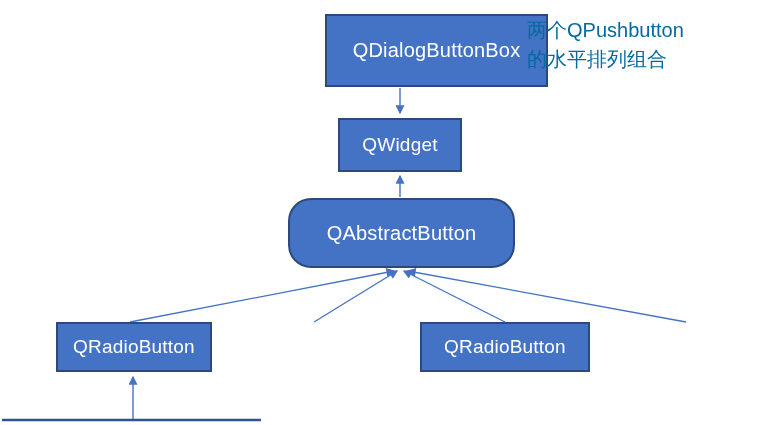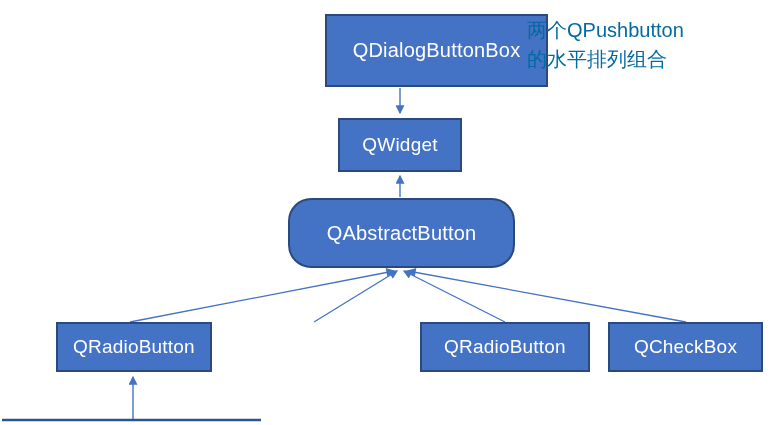--- a/index.html
+++ b/index.html
@@ -87,22 +87,19 @@
 
   <div class="node n-pushbutton">
     <span>QRadioButton</span>
   </div>
 
 
   <div class="node n-radiobutton">
     <span>QRadioButton</span>
   </div>
 
-  <div class="node n-checkbox">
-    <span>QCheckBox</span>
-  </div>
 
   <div class="annotation">
     <div>两个QPushbutton</div>
     <div>的水平排列组合</div>
   </div>
 
 </div>
 
 </body></html>

